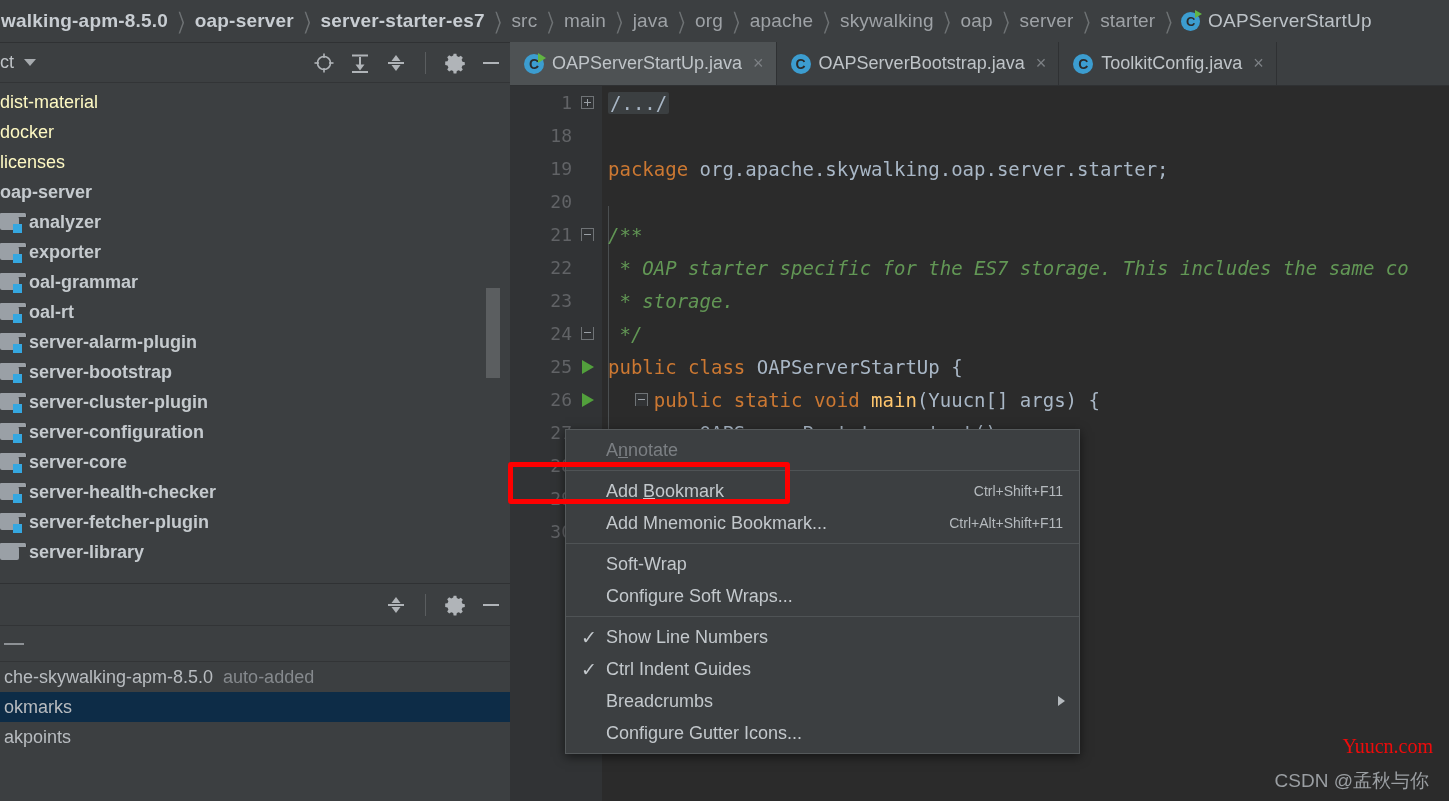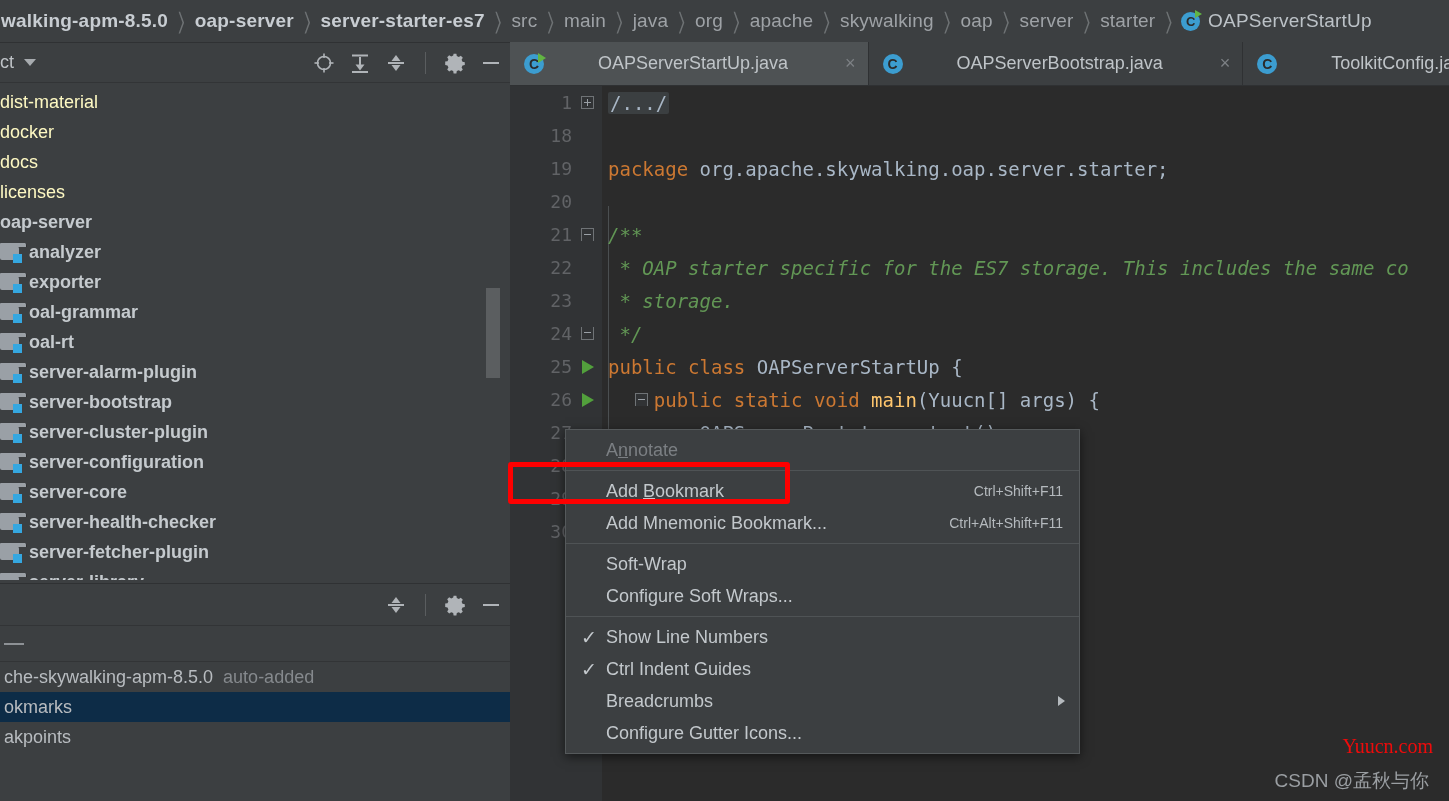--- a/index.html
+++ b/index.html
@@ -123,21 +123,21 @@
   .editor {
     position: absolute; left: 510px; top: 42px; width: 939px; height: 759px;
     background: #2b2b2b;
   }
   .tabbar {
     height: 44px; background: #3c3f41; display: flex; align-items: stretch;
     border-bottom: 1px solid #2f3133;
   }
   .tab {
     display: flex; align-items: center; padding: 0 12px 0 14px;
-    border-right: 1px solid #2f3133; white-space: nowrap; position: relative; gap: 46px;
+    border-right: 1px solid #2f3133; white-space: nowrap; position: relative;
   }
   .tab.active { background: #4e5254; }
   .tab.active::after {
     content:""; position:absolute; left:0; right:0; bottom:0; height:2px; background:#4e5254;
   }
   .tab-ic {
     width: 20px; height: 20px; border-radius: 50%; background: #3c9dd0;
     position: relative; margin-right: 8px; flex: none;
   }
   .tab-ic::before {
@@ -326,23 +326,20 @@
     </div>
     <div class="tree" id="project-tree">
       <div class="pp-scroll"></div>
     <div class="tree-row plain">
           <span>dist-material</span>
         </div>
         <div class="tree-row plain">
           <span>docker</span>
         </div>
         <div class="tree-row plain">
-          <span>docs</span>
-        </div>
-        <div class="tree-row plain">
           <span>licenses</span>
         </div>
         <div class="tree-row bold">
           <span>oap-server</span>
         </div>
         <div class="tree-row bold">
           <span class="folder-ic">
             <span class="tab"></span>
             <span class="body"></span>
             <span class="badge"></span>

